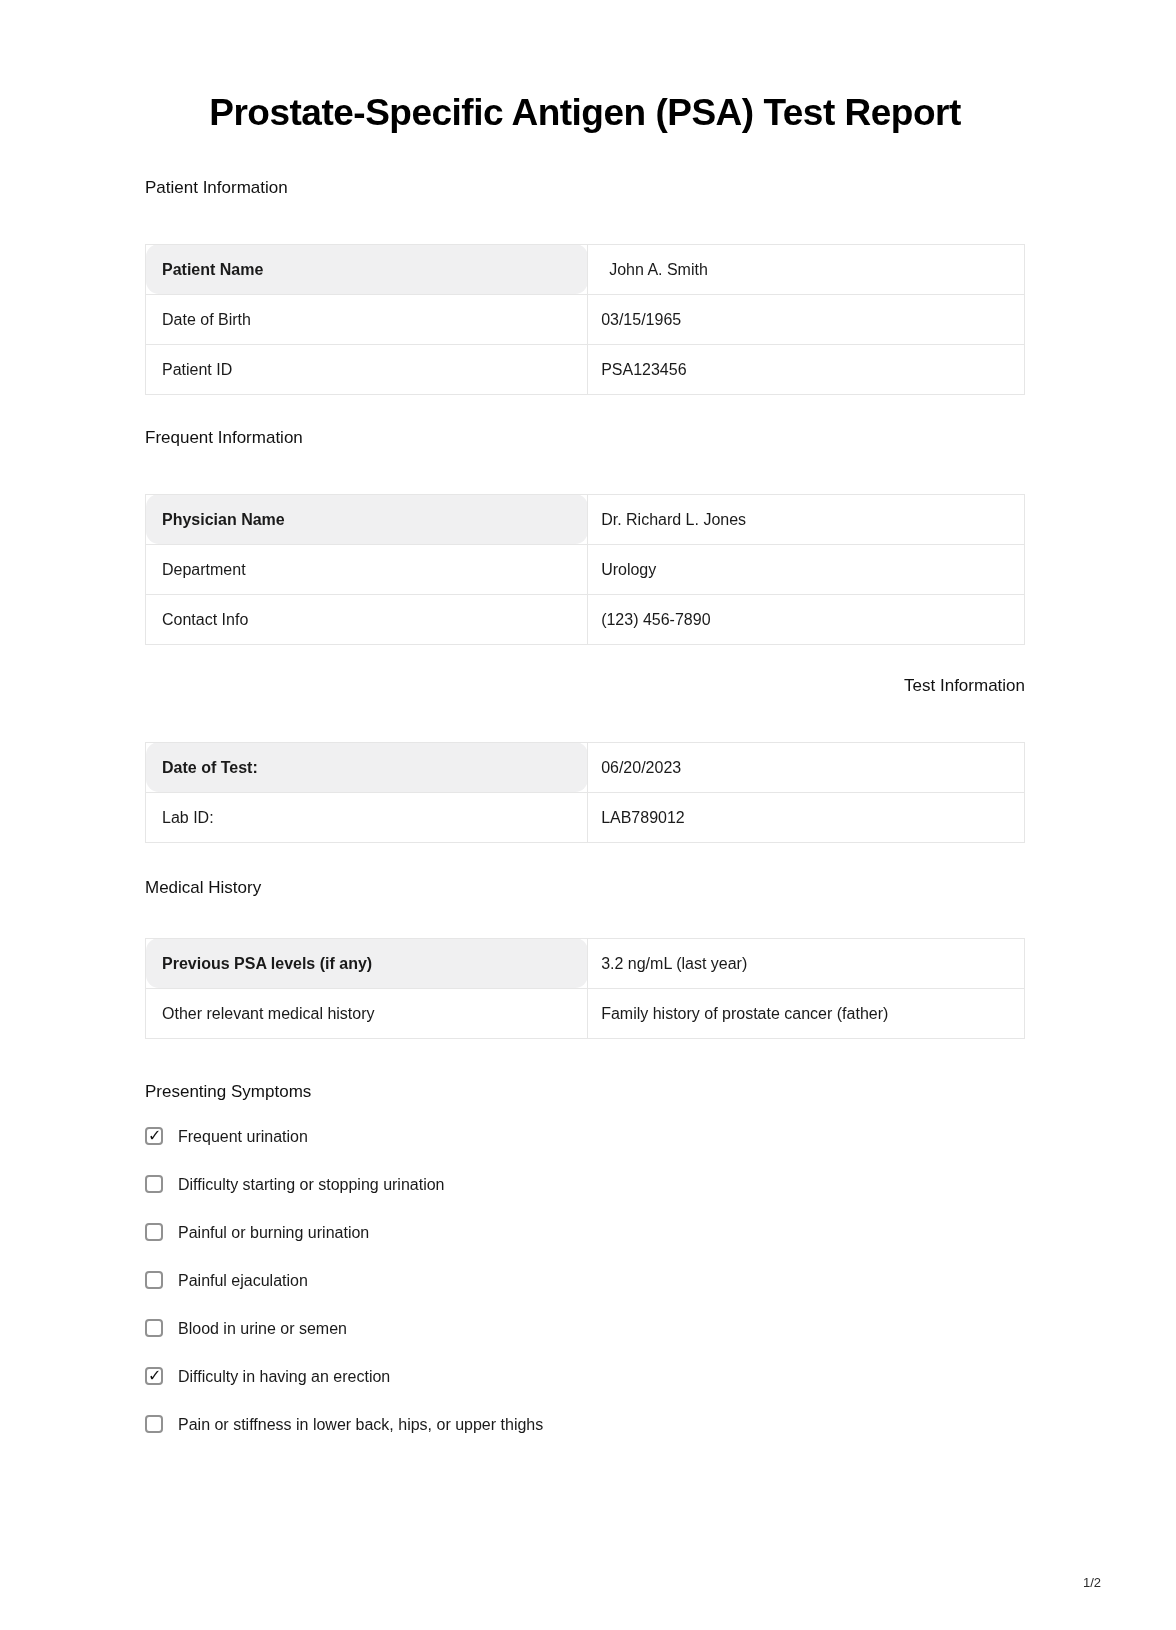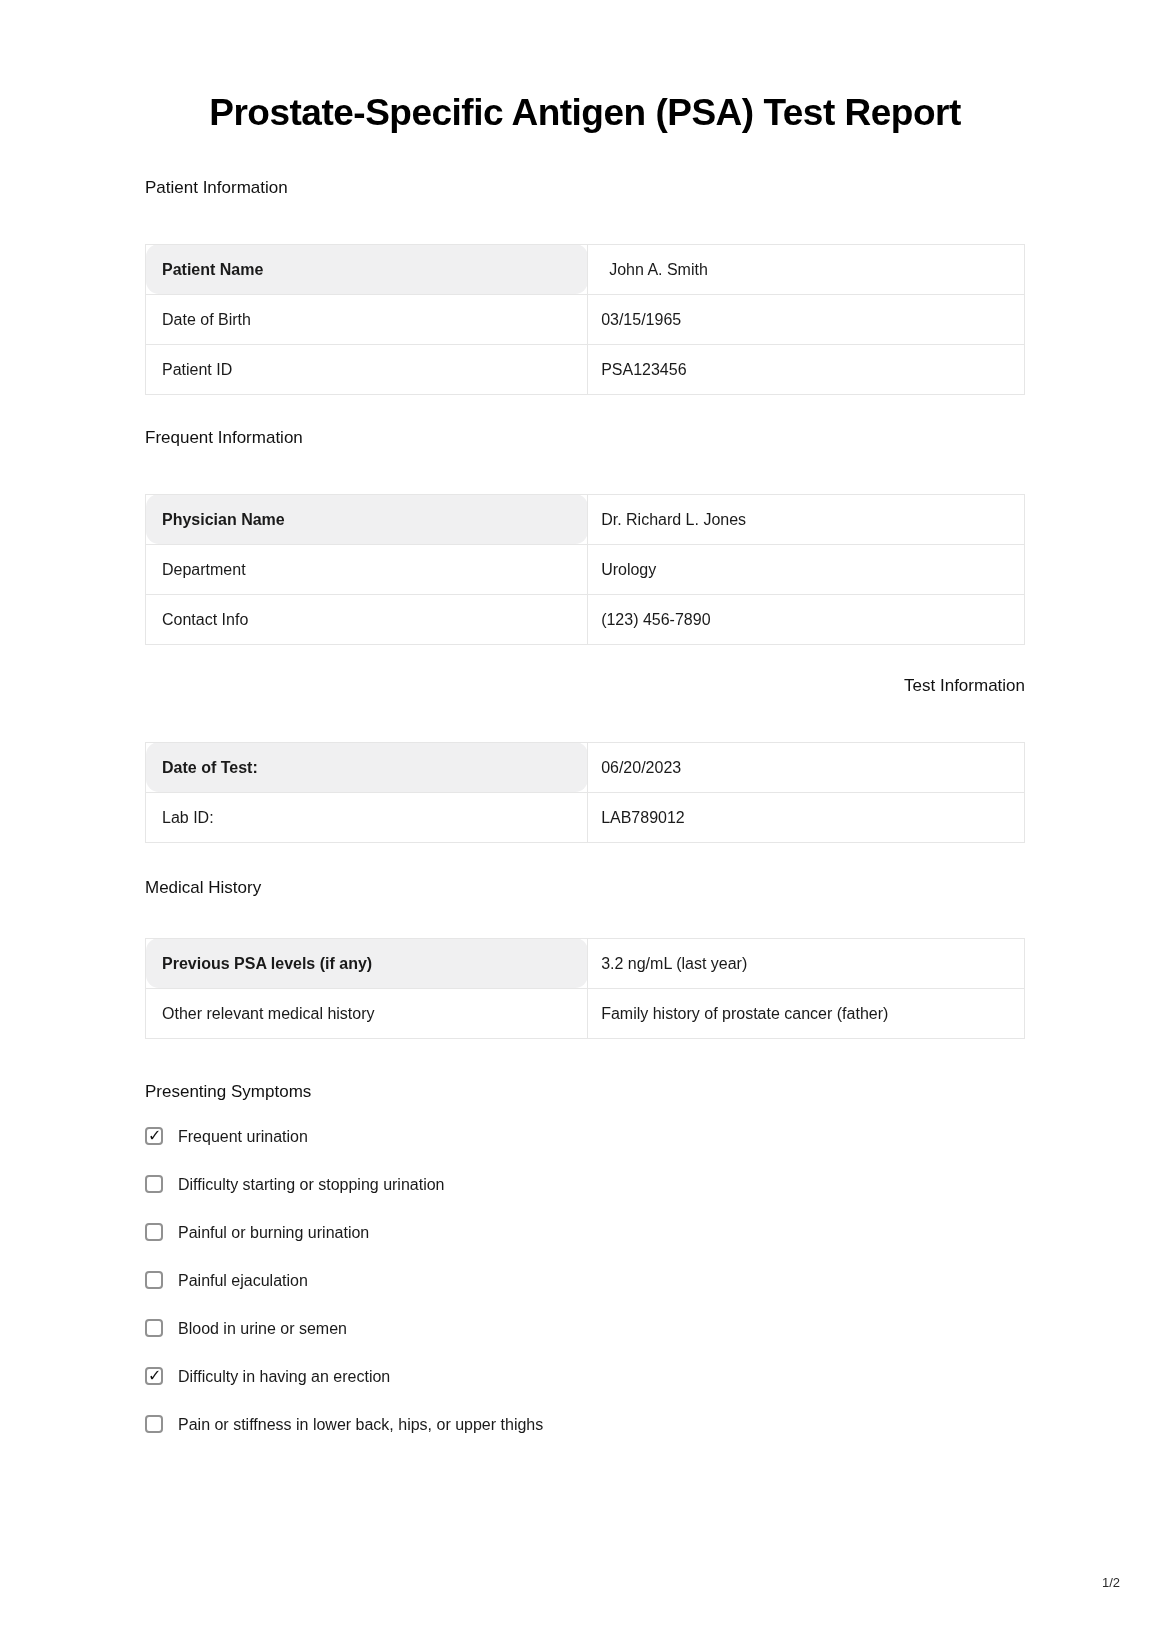--- a/index.html
+++ b/index.html
@@ -94,21 +94,21 @@
     font-weight: 700;
     color: #101010;
   }
   .symptom-label {
     font-size: 16px;
     line-height: 19px;
     color: #1a1a1a;
   }
   .page-indicator {
     position: absolute;
-    right: 56px;
+    right: 75px;
     bottom: 40px;
     font-size: 13px;
     color: #2b2b2b;
   }
 </style>
 </head>
 <body>
 
 <div class="page">
   <div class="content">

